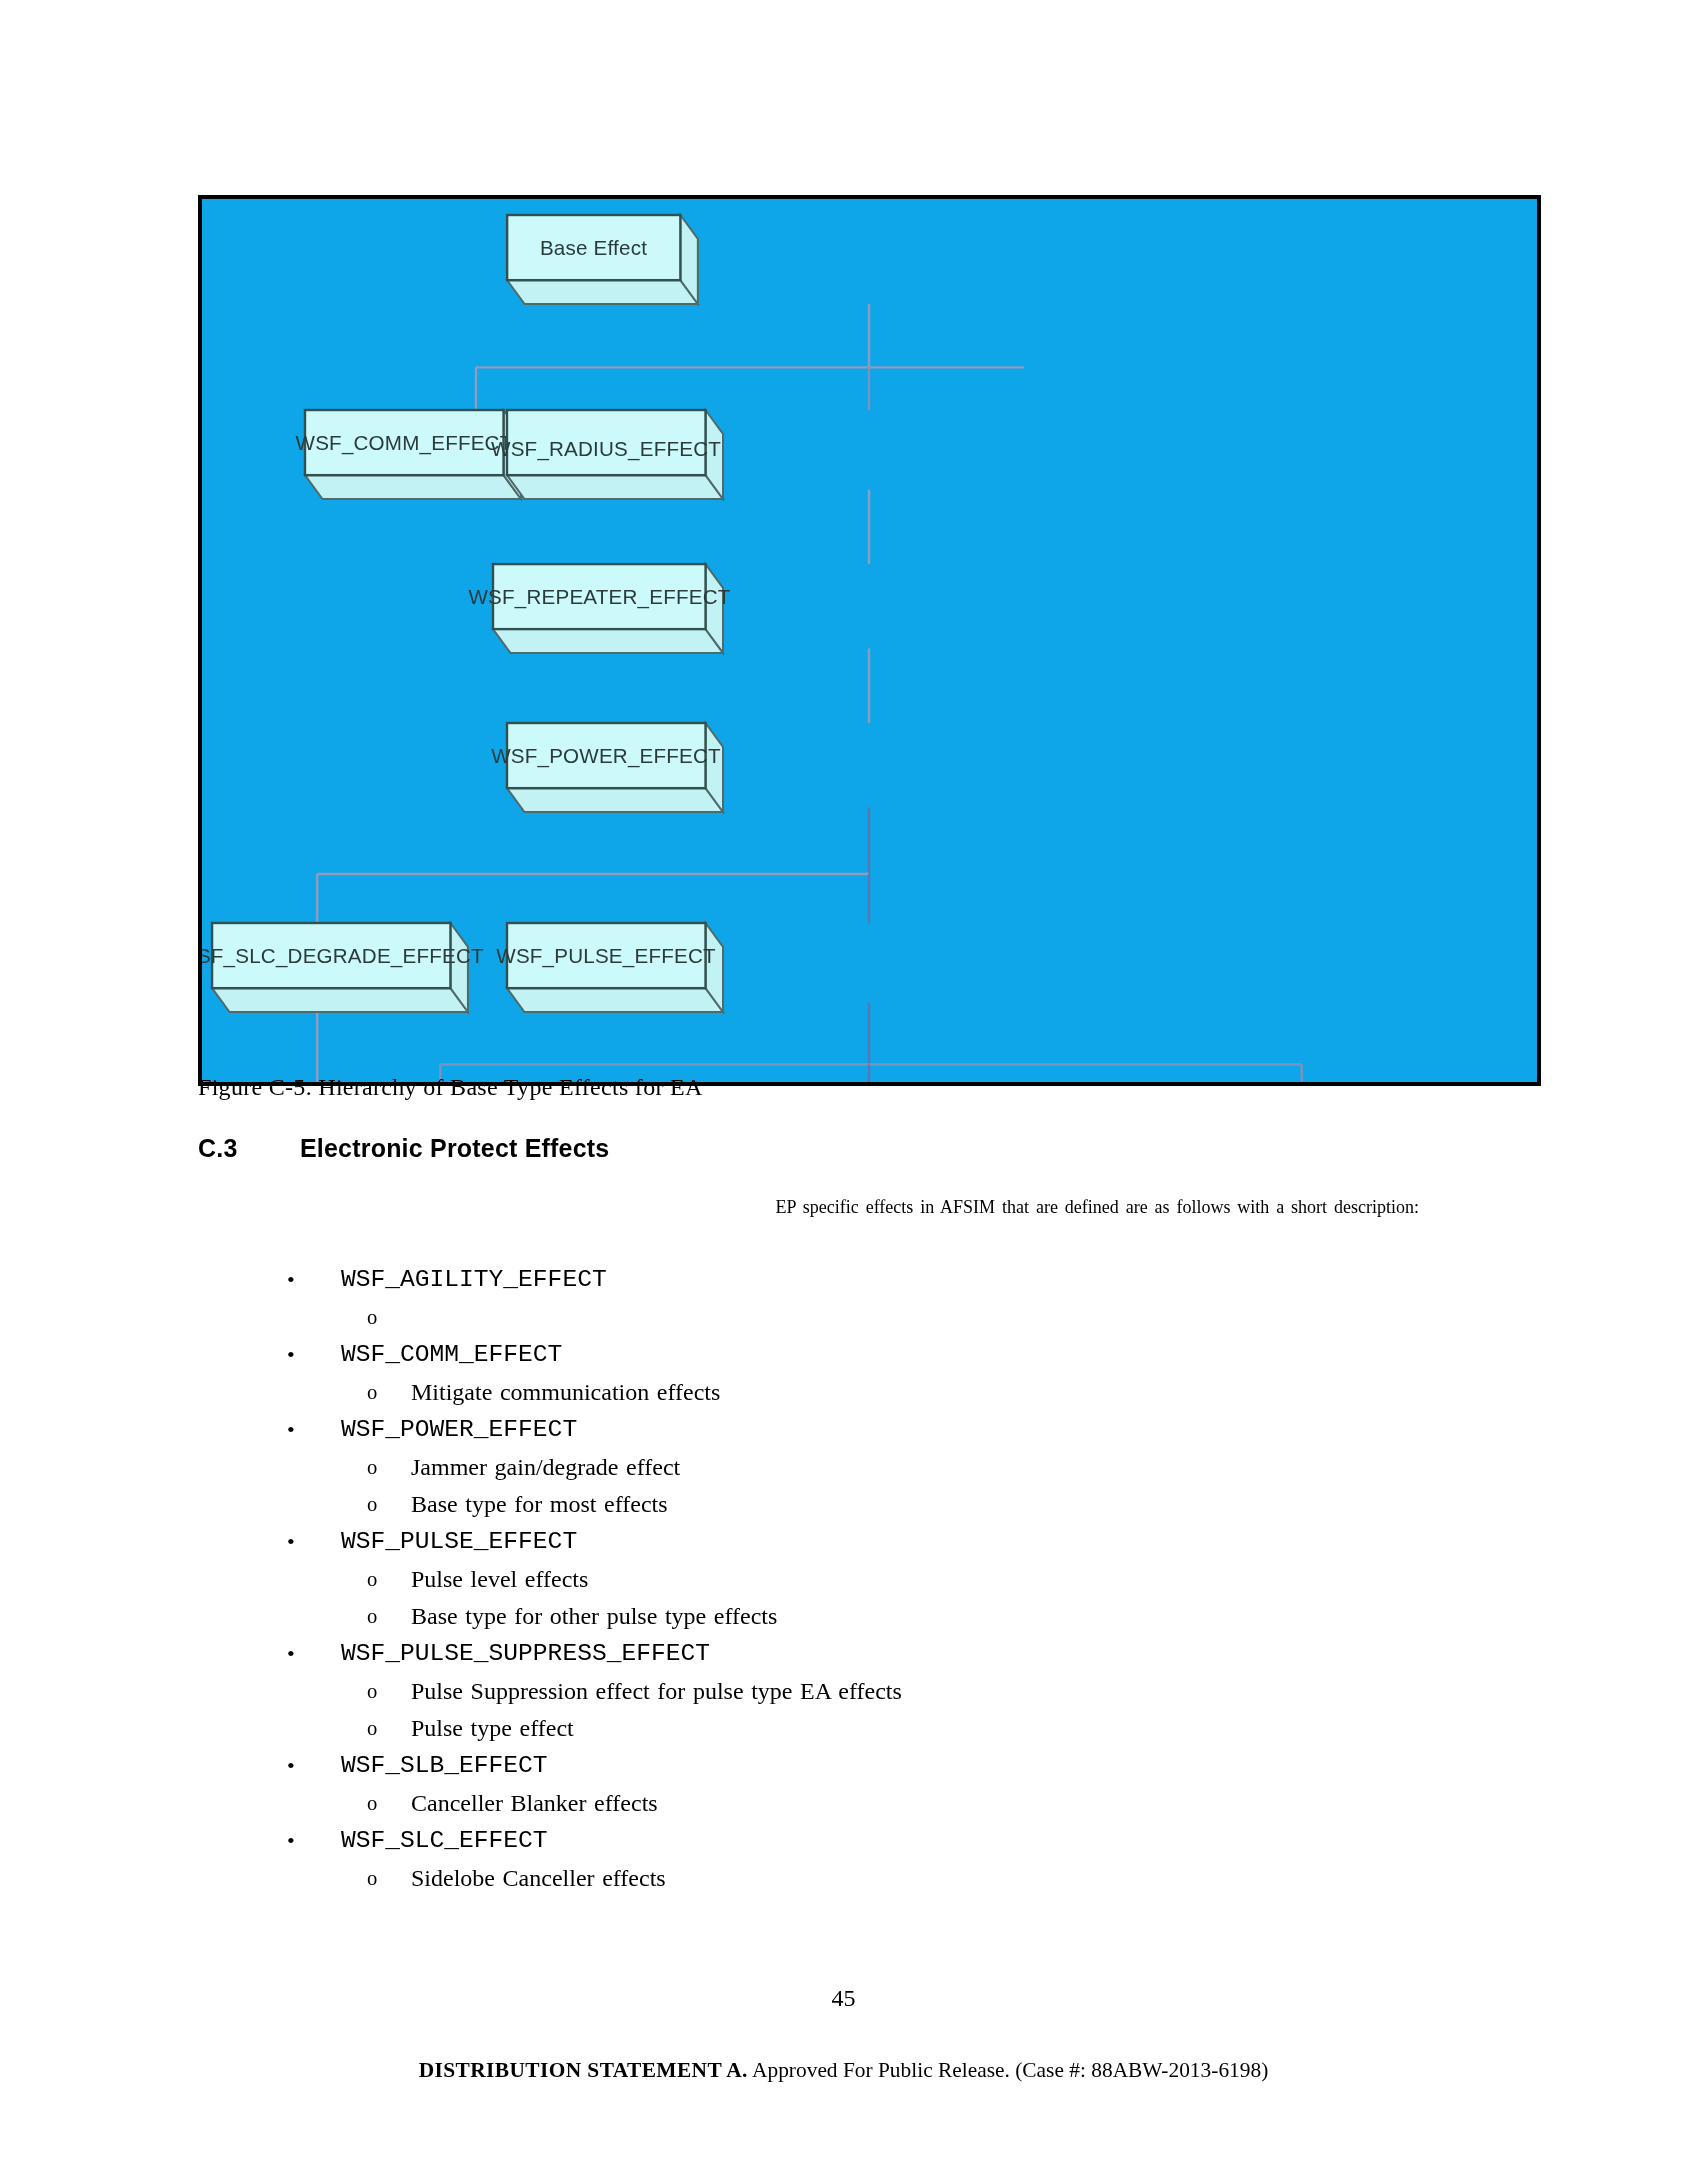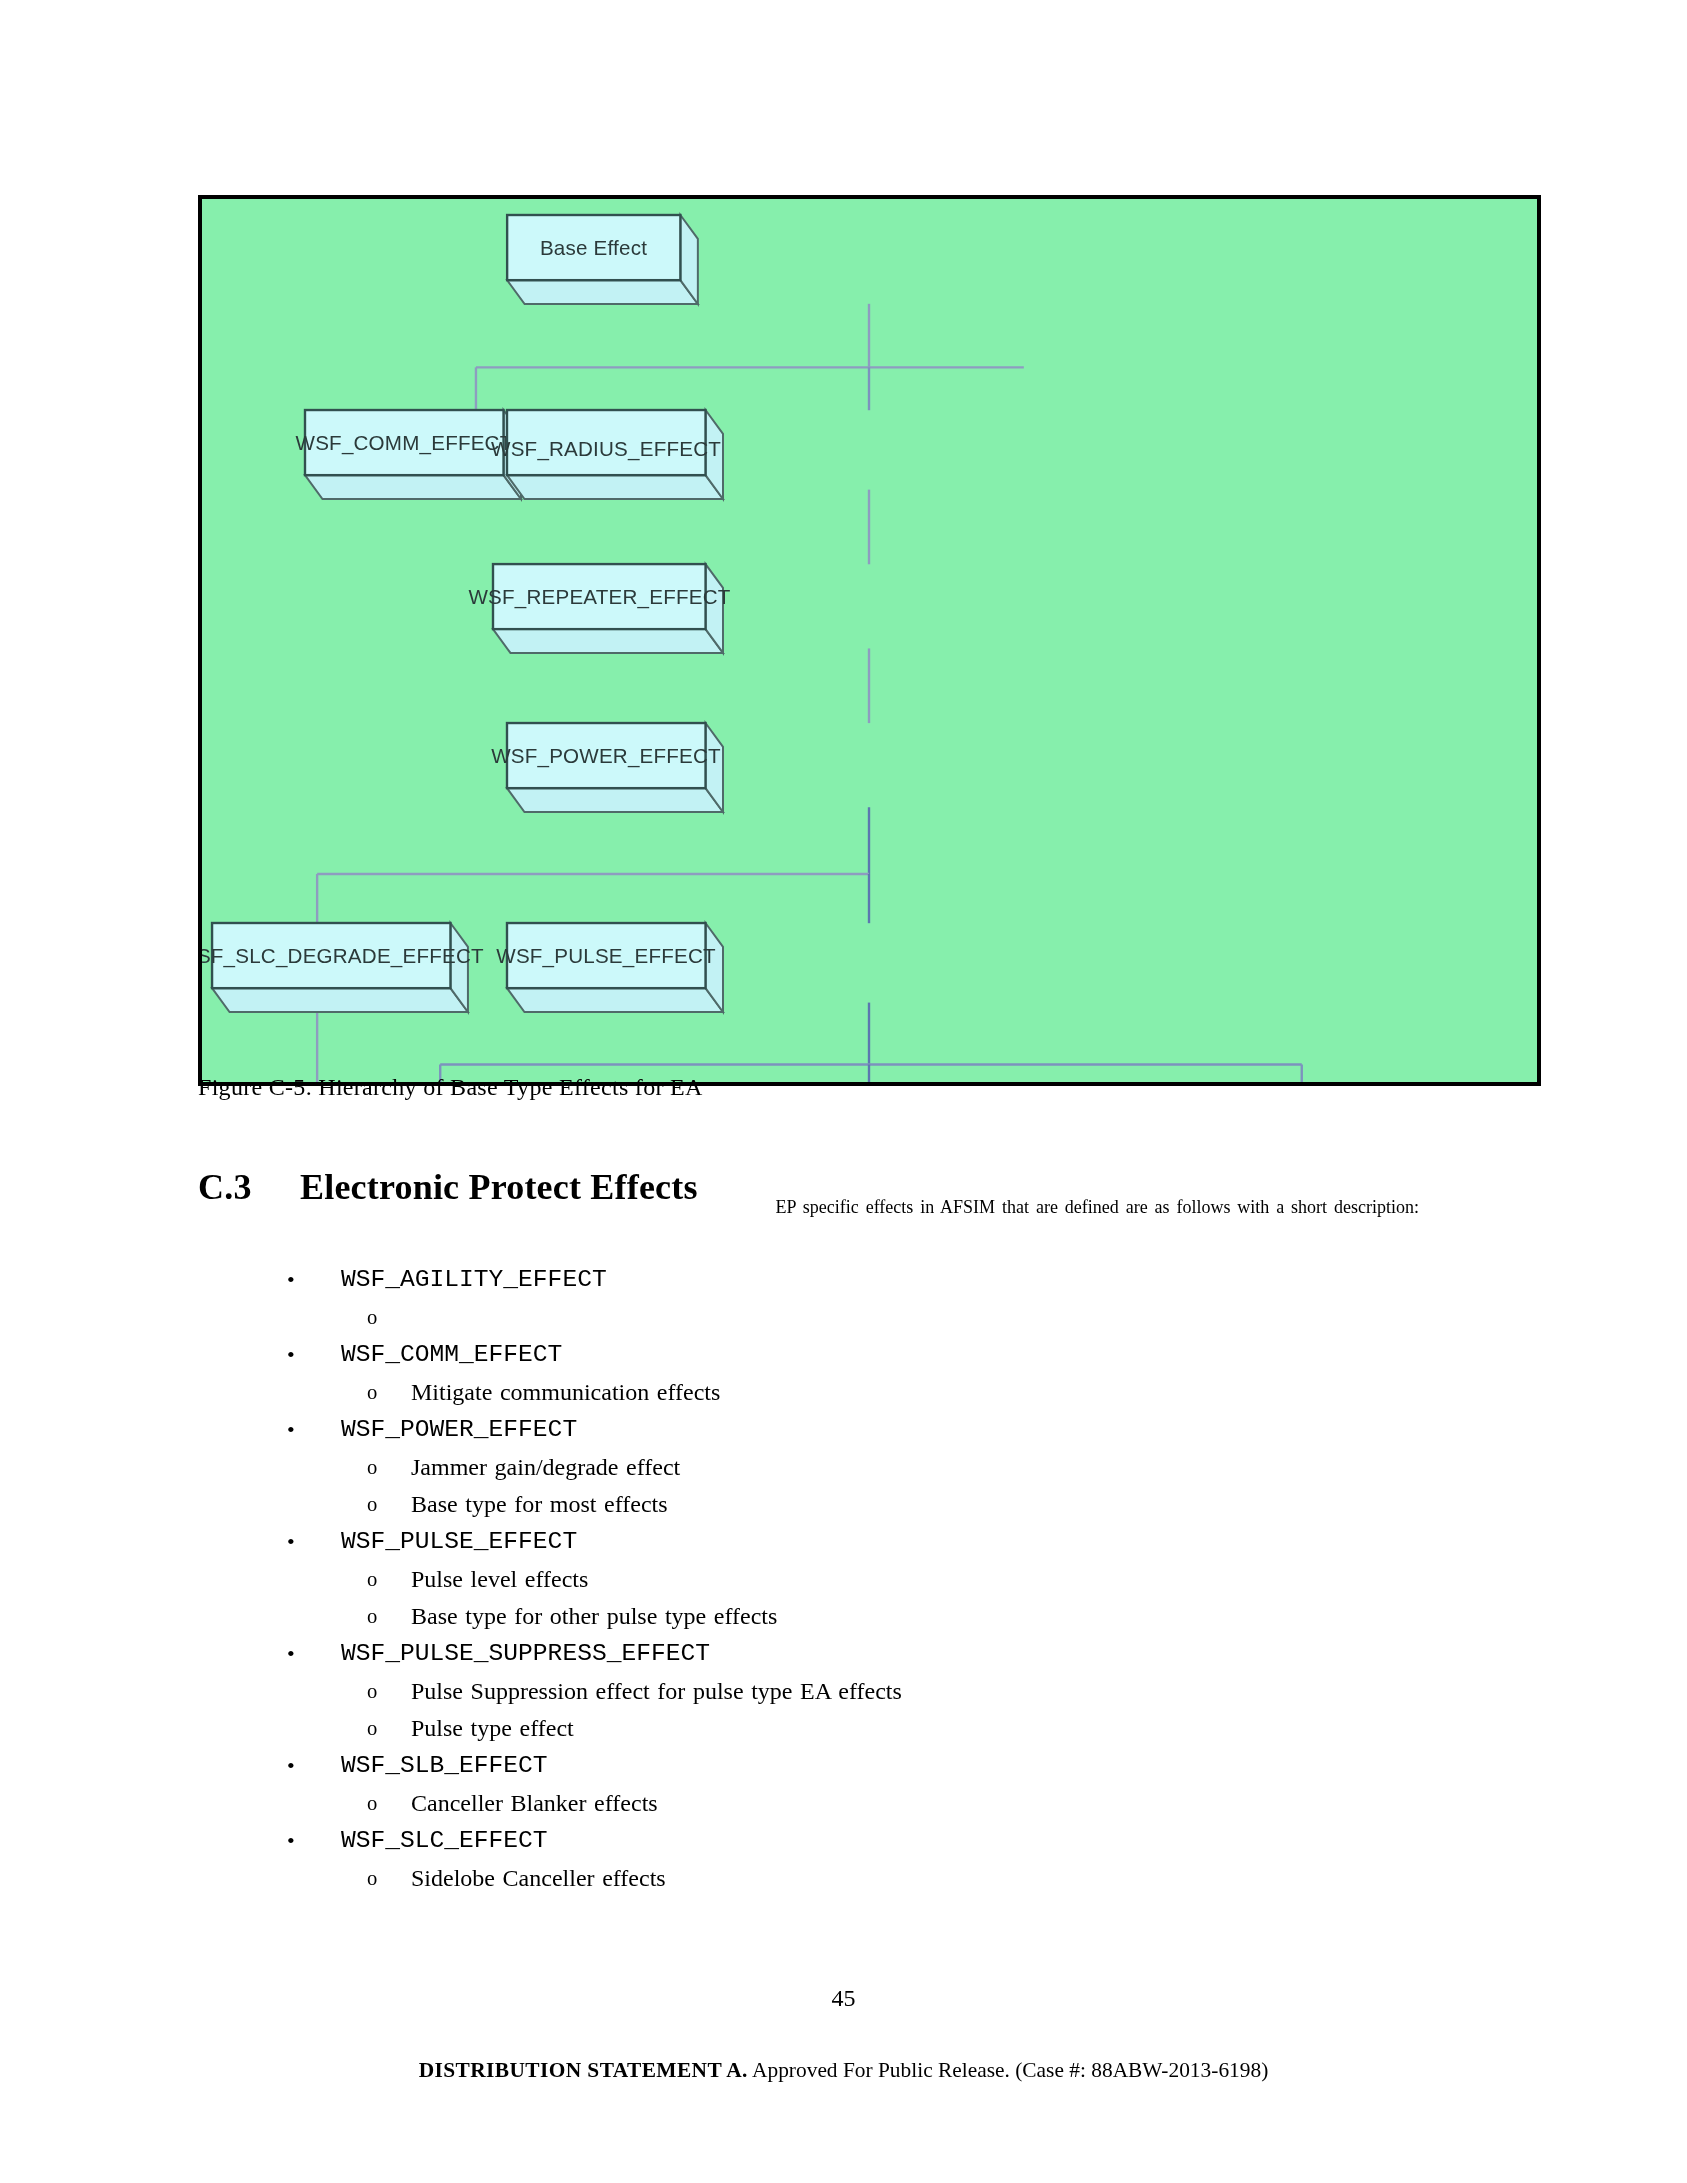--- a/index.html
+++ b/index.html
@@ -19,21 +19,21 @@
   
   #figure-frame {
     position: absolute;
     left: 198px;
     top: 195px;
     width: 1343px;
     height: 891px;
     border: 4.8px solid #000000;
     box-sizing: border-box;
     overflow: hidden;
-    background: #86efac;
+    background: #0ea5e9;
   }
   #diagram-canvas {
     position: absolute;
     left: 0;
     top: 0;
     width: 100%;
     height: 100%;
   }
   #diagram-canvas svg {
     position: absolute;
@@ -76,26 +76,25 @@
     font-weight: normal;
     font-size: 24px;
     letter-spacing: 0.3px;
   }
 
   
   #section-heading {
     position: absolute;
     left: 198px;
     top: 1134px;
-    font-family: Liberation Serif, serif;
+    font-family: Liberation Sans, sans-serif;
     font-weight: bold;
-    font-size: 36px;
+    font-size: 25px;
     letter-spacing: 0.2px;
     white-space: nowrap;
-    margin-top: 32px;
   }
   #section-heading .sec-num {
     display: inline-block;
     width: 102px;
   }
 
   
   #intro-paragraph {
     position: absolute;
     left: 268px;

